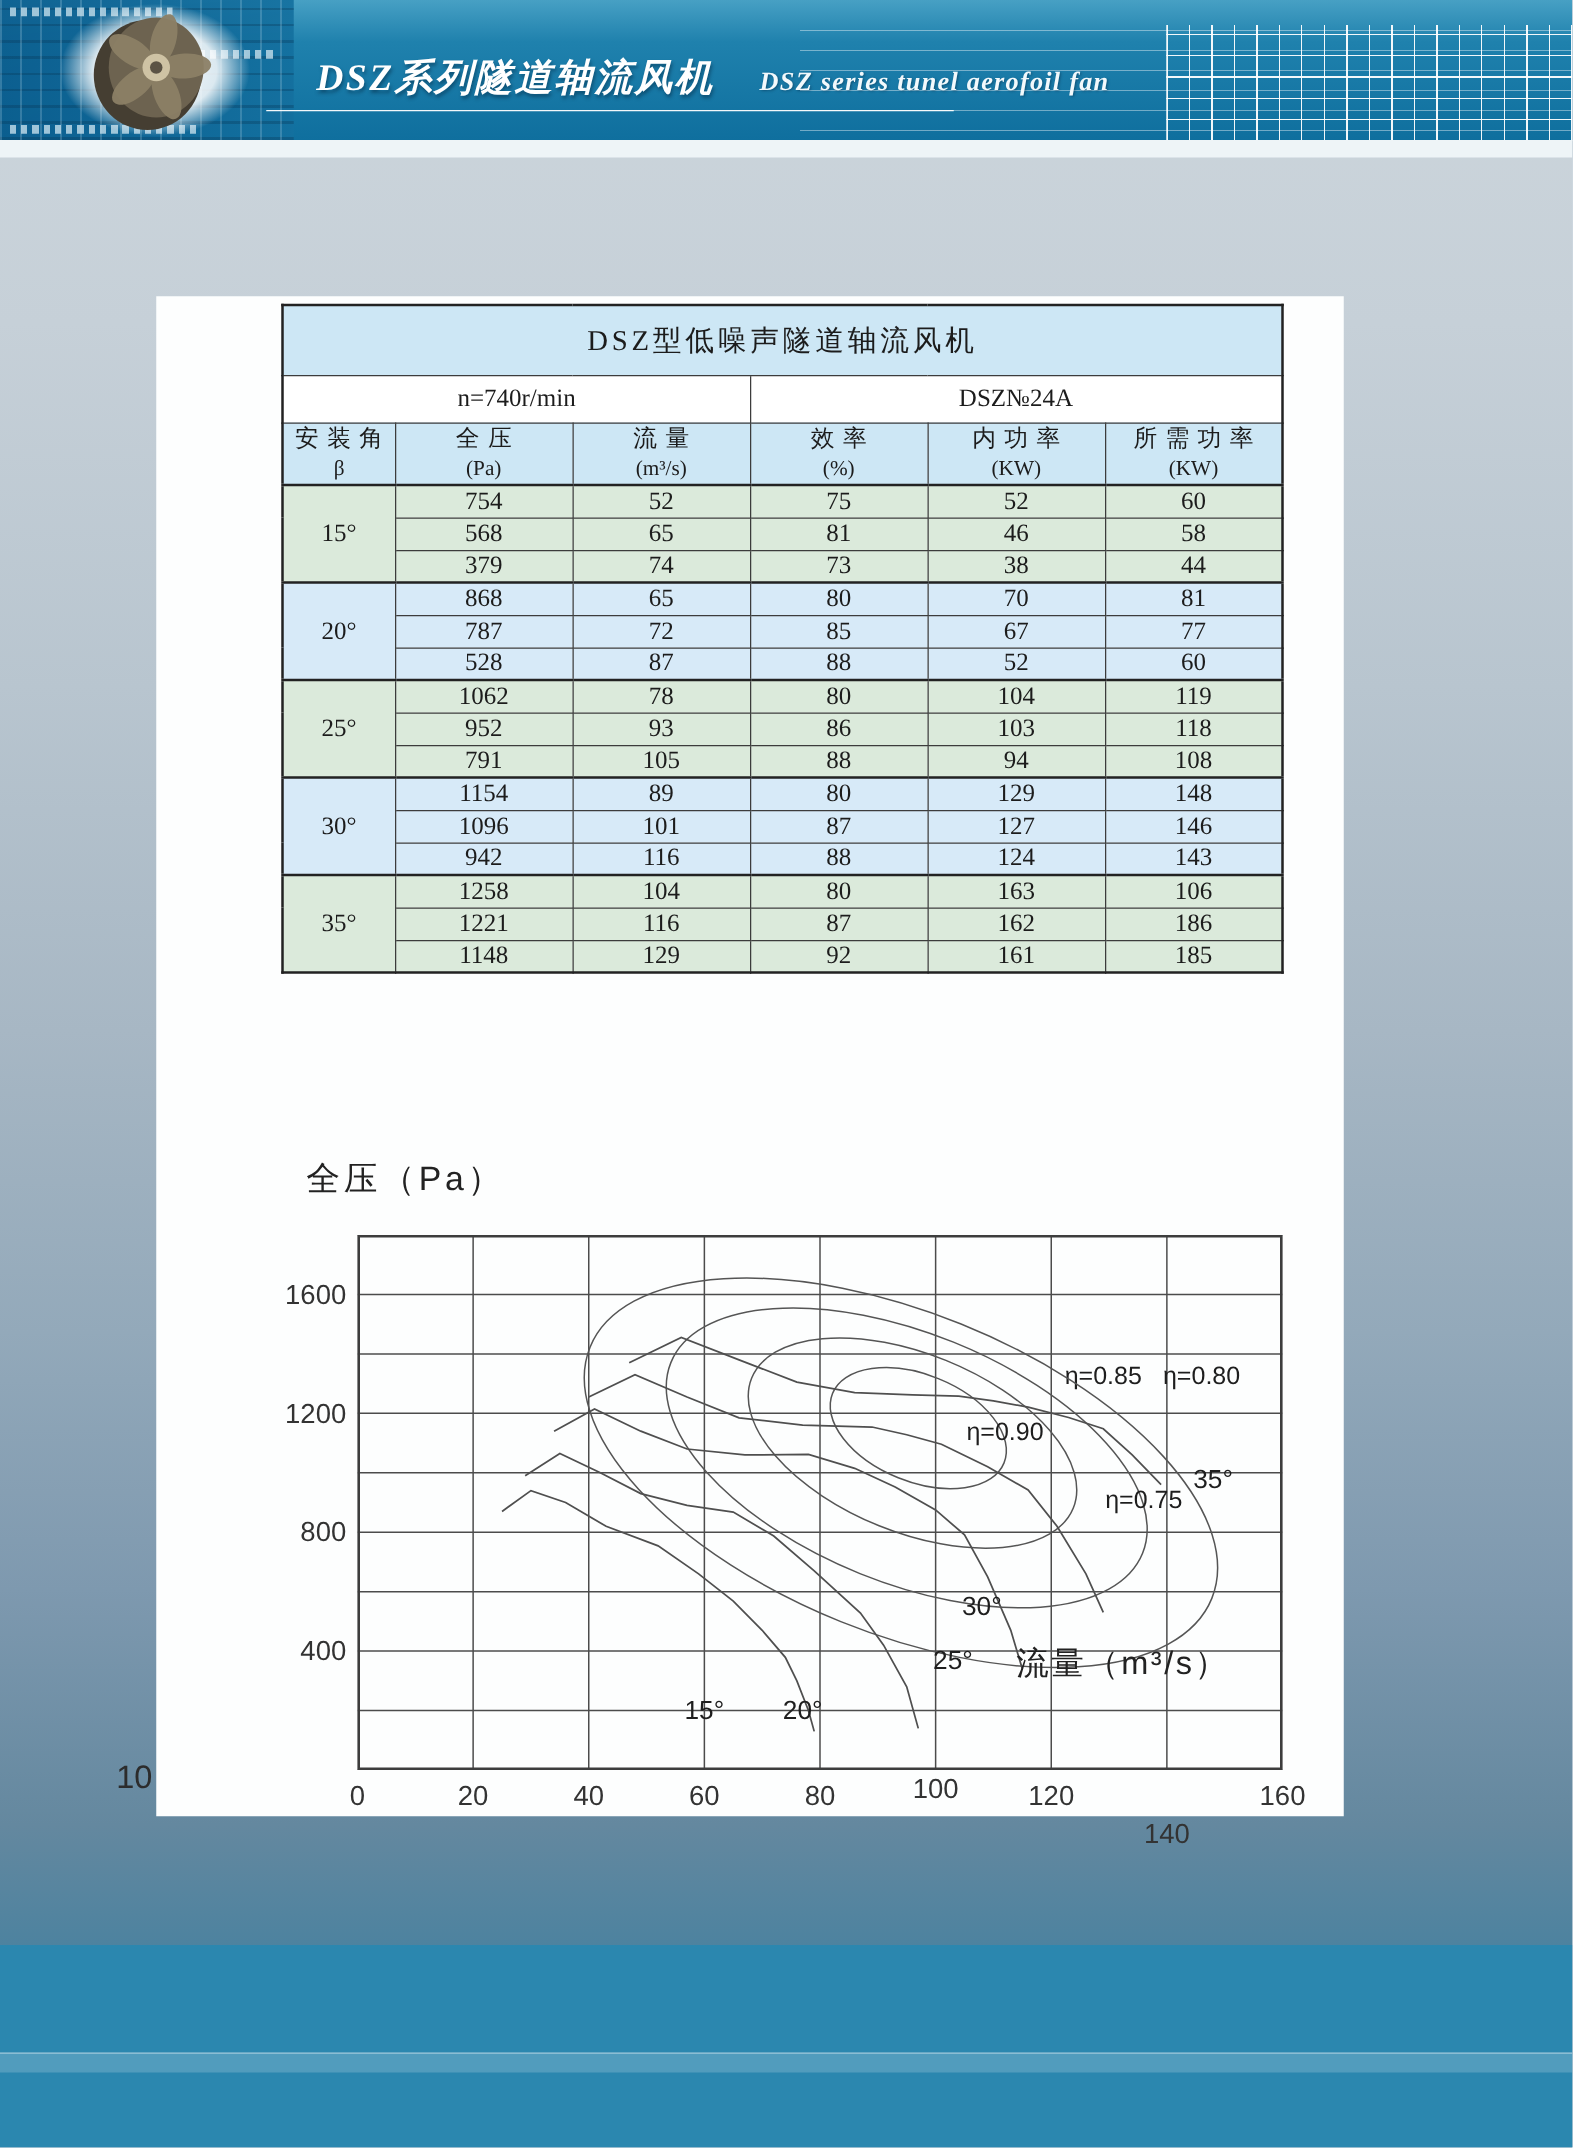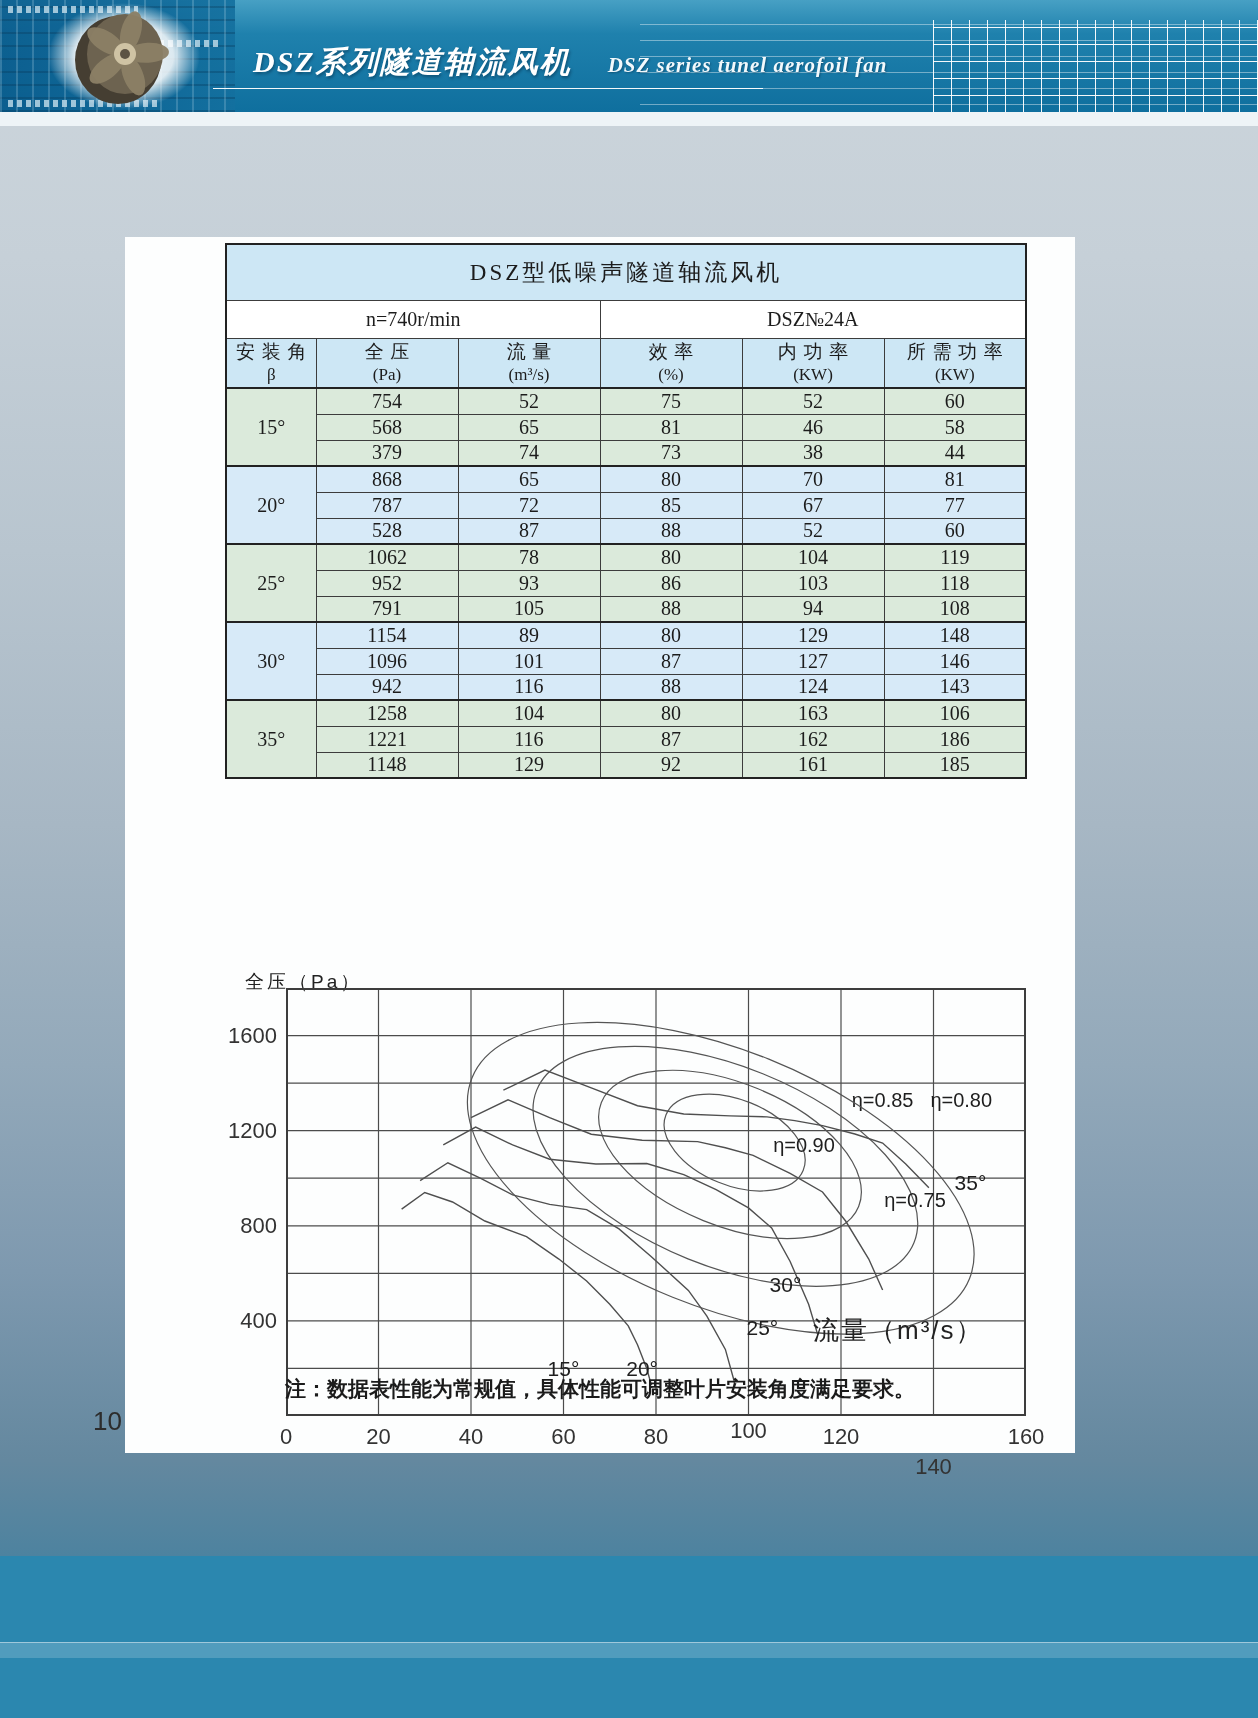--- a/index.html
+++ b/index.html
@@ -43,21 +43,21 @@
   .head-row td { height:50px; background:#cde7f5; font-size:19px; line-height:1.25;margin-top:16px; }
   .head-row .col-name { letter-spacing:.35em; text-indent:.35em; }
   .head-row .col-unit { font-size:17px; letter-spacing:0; }
   tbody td { height:26px; font-size:20px; }
   tr.grp-green td { background:#dbeadb; }
   tr.grp-blue  td { background:#d7eaf8; }
   tr.grp-first td { border-top:2px solid #222; }
   td.angle { font-size:20px; }
 
   
-  .chart-ylabel { position:absolute; left:120px; top:688px; font-size:19px; letter-spacing:3px; color:#222;margin-top:44px; }
+  .chart-ylabel { position:absolute; left:120px; top:688px; font-size:27px; letter-spacing:3px; color:#222; }
   #chart-svg { position:absolute; left:161px; top:751px; }
   .ytick { position:absolute; left:86px; width:66px; text-align:right; font-size:22px; color:#333; }
   .xtick { position:absolute; width:56px; text-align:center; font-size:22px; color:#333; }
   .chart-xlabel { position:absolute; left:688px; top:1076px; font-size:26px; letter-spacing:2px; color:#222; }
   .note { position:absolute; left:0; top:1138px; width:100%; text-align:center; font-weight:bold; font-size:21px; color:#1b1b1b; }
 
   
   .pageno { position:absolute; left:93px; top:1406px; font-size:26px; color:#2c2c2c; }
   .bottom-band { position:absolute; left:0; top:1556px; width:1258px; height:162px; background:#2b87af; }
   .bottom-stripe { position:absolute; left:0; top:86px; width:100%; height:16px; background:rgba(255,255,255,.18);
@@ -301,21 +301,20 @@
         <polyline points="157.25,156.93333333333334 189.62499999999997,139.09999999999997 226.62500000000003,156.93333333333334 263.625,171.2 309.875,175.95555555555555 360.75,175.48000000000002 397.75,186.65555555555557 430.12500000000006,201.63555555555558 462.5,219.94444444444446 485.625,239.91777777777776 504.125,273.44444444444446 522.625,316.2444444444444 531.875,347.15555555555557" fill="none" stroke="#4f4f4f" stroke-width="1.4"></polyline>
         <text x="476.37500000000006" y="347.15555555555557" text-anchor="middle" font-size="21" fill="#1e1e1e" font-family="&quot;Liberation Sans&quot;, sans-serif">25°</text>
         <polyline points="185,129.5888888888889 222,111.75555555555553 263.625,129.5888888888889 305.25,146.23333333333335 356.125,152.17777777777775 411.625,153.60444444444448 439.375,159.78666666666663 467.125,167.39555555555552 504.125,185.46666666666667 536.5,204.01333333333335 559.625,233.02222222222224 582.75,271.0666666666667 596.625,301.97777777777776" fill="none" stroke="#4f4f4f" stroke-width="1.4"></polyline>
         <text x="499.50000000000006" y="304.35555555555555" text-anchor="middle" font-size="21" fill="#1e1e1e" font-family="&quot;Liberation Sans&quot;, sans-serif">30°</text>
         <polyline points="217.375,102.24444444444447 259,82.0333333333333 305.25,99.86666666666662 351.5,117.69999999999999 397.75,126.02222222222218 444,127.92444444444442 481,128.87555555555554 508.75,132.68 536.5,137.67333333333335 568.875,145.9955555555556 596.625,155.0311111111111 619.75,175.95555555555555 642.875,199.73333333333335" fill="none" stroke="#4f4f4f" stroke-width="1.4"></polyline>
         <text x="684.5" y="202.11111111111111" text-anchor="middle" font-size="21" fill="#1e1e1e" font-family="&quot;Liberation Sans&quot;, sans-serif">35°</text>
       </svg>
     <div id="chart-ticks"></div>
     <div class="chart-xlabel">流量（m³/s）</div>
 
-    <div class="note">注：数据表性能为常规值，具体性能可调整叶片安装角度满足要求。</div>
   <div class="ytick" style="top: 1070.89px;">400</div>
       <div class="ytick" style="top: 975.778px;">800</div>
       <div class="ytick" style="top: 880.667px;">1200</div>
       <div class="ytick" style="top: 785.556px;">1600</div>
       <div class="xtick" style="left: 133px; top: 1187px;">0</div>
       <div class="xtick" style="left: 225.5px; top: 1187px;">20</div>
       <div class="xtick" style="left: 318px; top: 1187px;">40</div>
       <div class="xtick" style="left: 410.5px; top: 1187px;">60</div>
       <div class="xtick" style="left: 503px; top: 1187px;">80</div>
       <div class="xtick" style="left: 595.5px; top: 1181px;">100</div>

